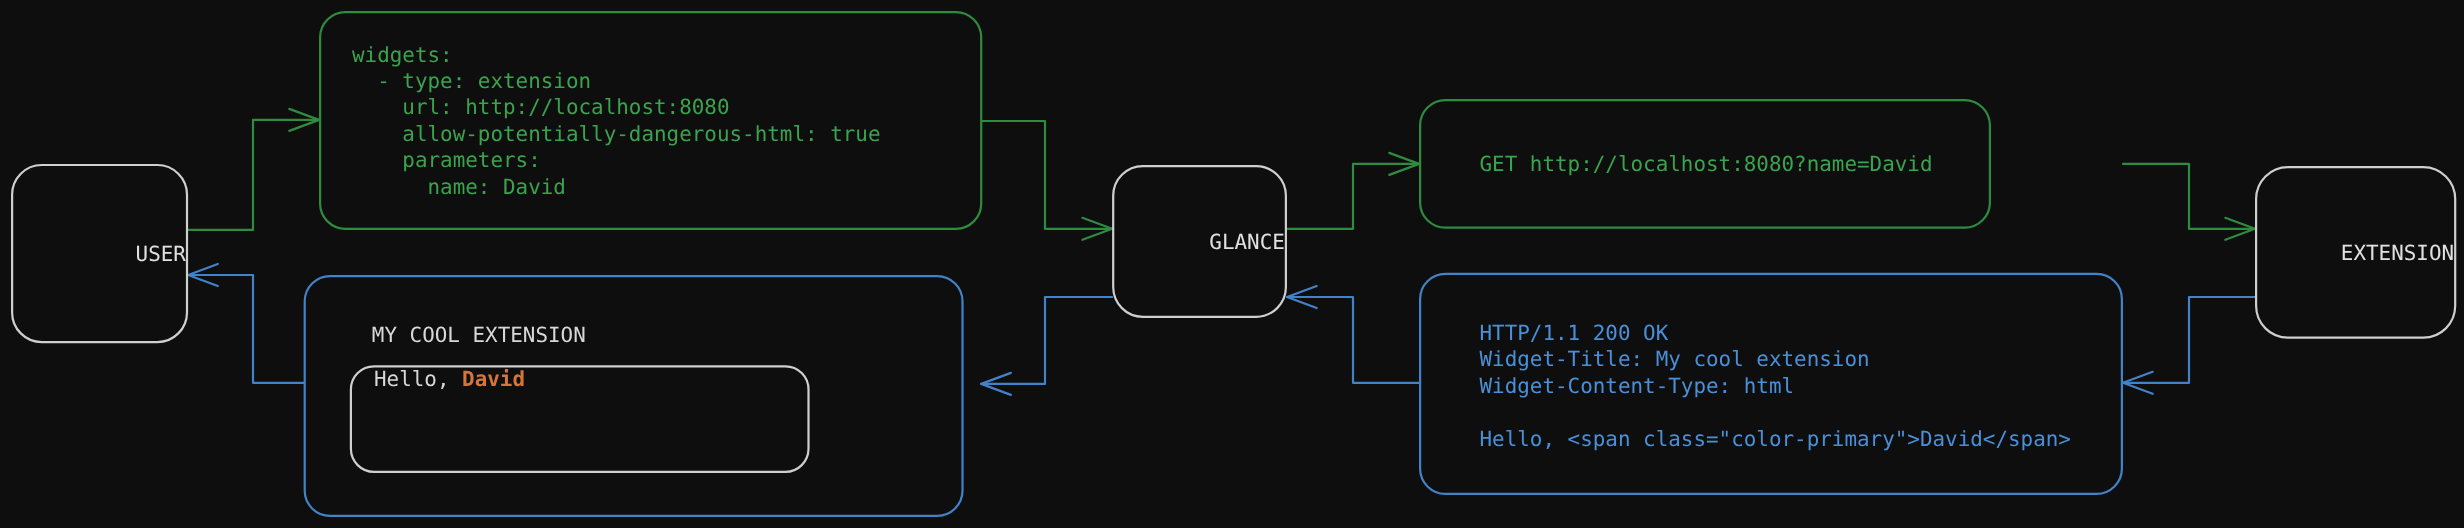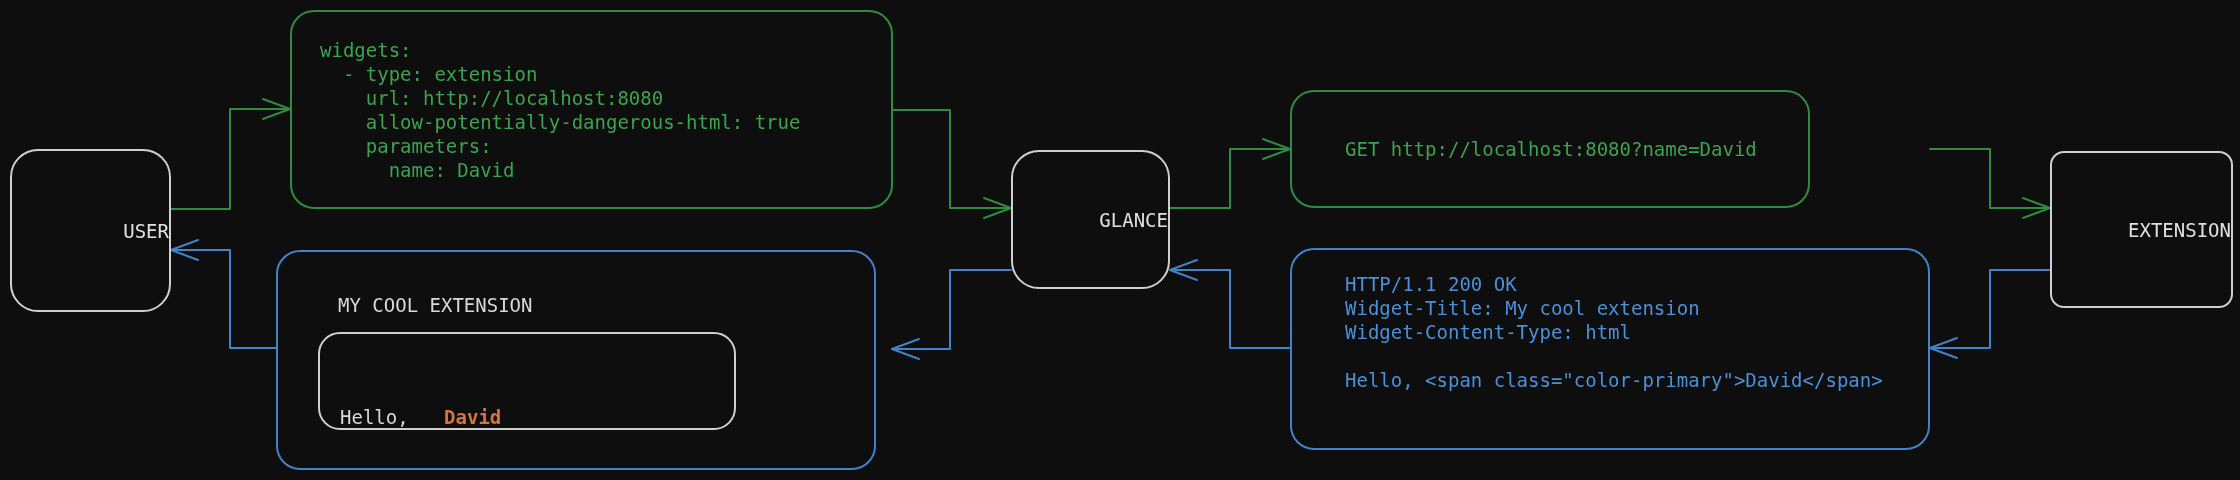--- a/index.html
+++ b/index.html
@@ -34,21 +34,21 @@
     border-radius: 28px;
     display: flex;
     align-items: center;
     justify-content: flex-end;
     color: var(--node-text);
     font-size: 19px;
     box-sizing: border-box;
   }
   #user-node      { left: 10px;   top: 149px; width: 161px; height: 163px; }
   #glance-node    { left: 1011px; top: 150px; width: 159px; height: 139px; }
-  #extension-node { left: 2050px; top: 151px; width: 183px; height: 157px; border-radius: 14px; }
+  #extension-node { left: 2050px; top: 151px; width: 183px; height: 157px; border-radius: 30px; }
 
   .codebox {
     position: absolute;
     background: var(--bg);
     border-radius: 24px;
     box-sizing: border-box;
   }
   .codebox.green { border: 2px solid var(--green-line); }
   .codebox.blue  { border: 2px solid var(--blue-line); }
   .codebox pre {
@@ -57,36 +57,35 @@
     font-size: 19px;
     line-height: 24px;
     white-space: pre;
   }
   #yaml-box { left: 290px; top: 10px; width: 603px; height: 199px; padding: 26px 0 0 28px; }
   #yaml-box pre { color: var(--green-text); }
 
   #get-box { left: 1290px; top: 90px; width: 520px; height: 118px; display: flex; align-items: center; padding-left: 53px; }
   #get-box pre { color: var(--green-text); }
 
-  #response-box { left: 1290px; top: 248px; width: 640px; height: 202px; padding: 22px 0 0 53px; }
+  #response-box { left: 1290px; top: 248px; width: 640px; height: 202px; padding: 41px 0 0 53px; }
   #response-box pre { color: var(--blue-text); }
 
   #widget-box { left: 276px; top: 250px; width: 600px; height: 220px; }
   #widget-title {
     position: absolute; left: 60px; top: 41px;
     color: var(--gray-text); font-size: 19px; line-height: 24px;
   }
   #widget-inner-box {
     position: absolute; left: 40px; top: 80px; width: 418px; height: 98px;
     border: 2px solid var(--node-border); border-radius: 22px;
     box-sizing: border-box;
-    display: flex; align-items: flex-end; padding-left: 20px;
+    display: flex; align-items: flex-start; padding-left: 20px;
     font-size: 19px; color: var(--gray-text);
     white-space: pre;
-    gap: 24px;
   }
   #widget-inner-box .name { color: var(--orange-text); font-weight: bold; }
 </style>
 </head>
 <body>
 
 <div id="canvas">
 
   <svg id="connectors" width="2240" height="480" viewBox="0 0 2240 480">
 

